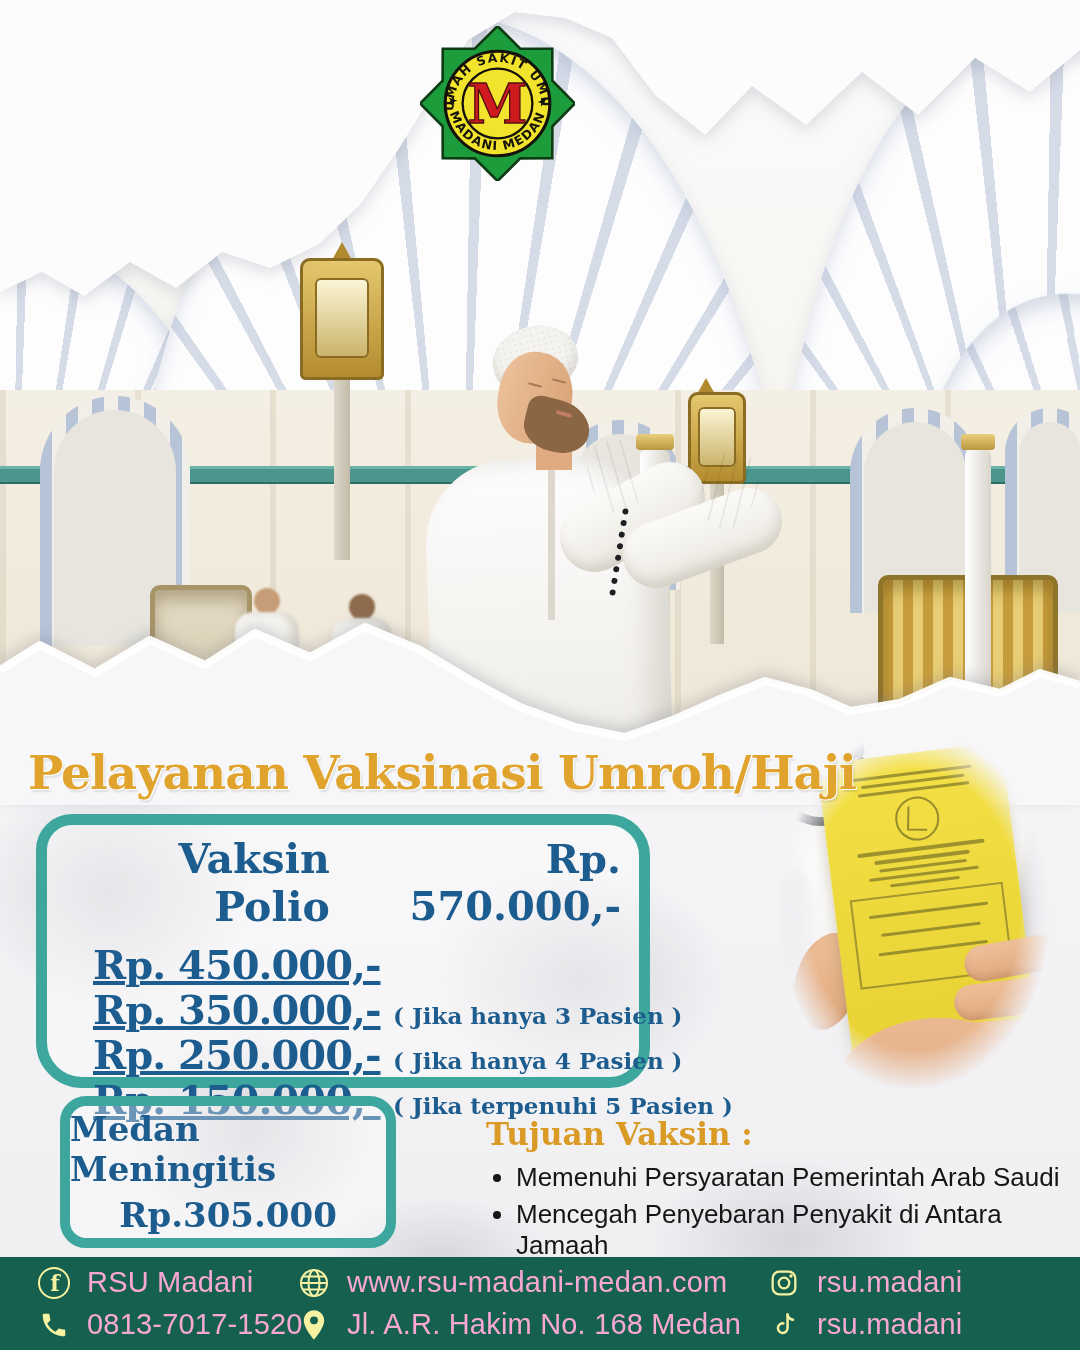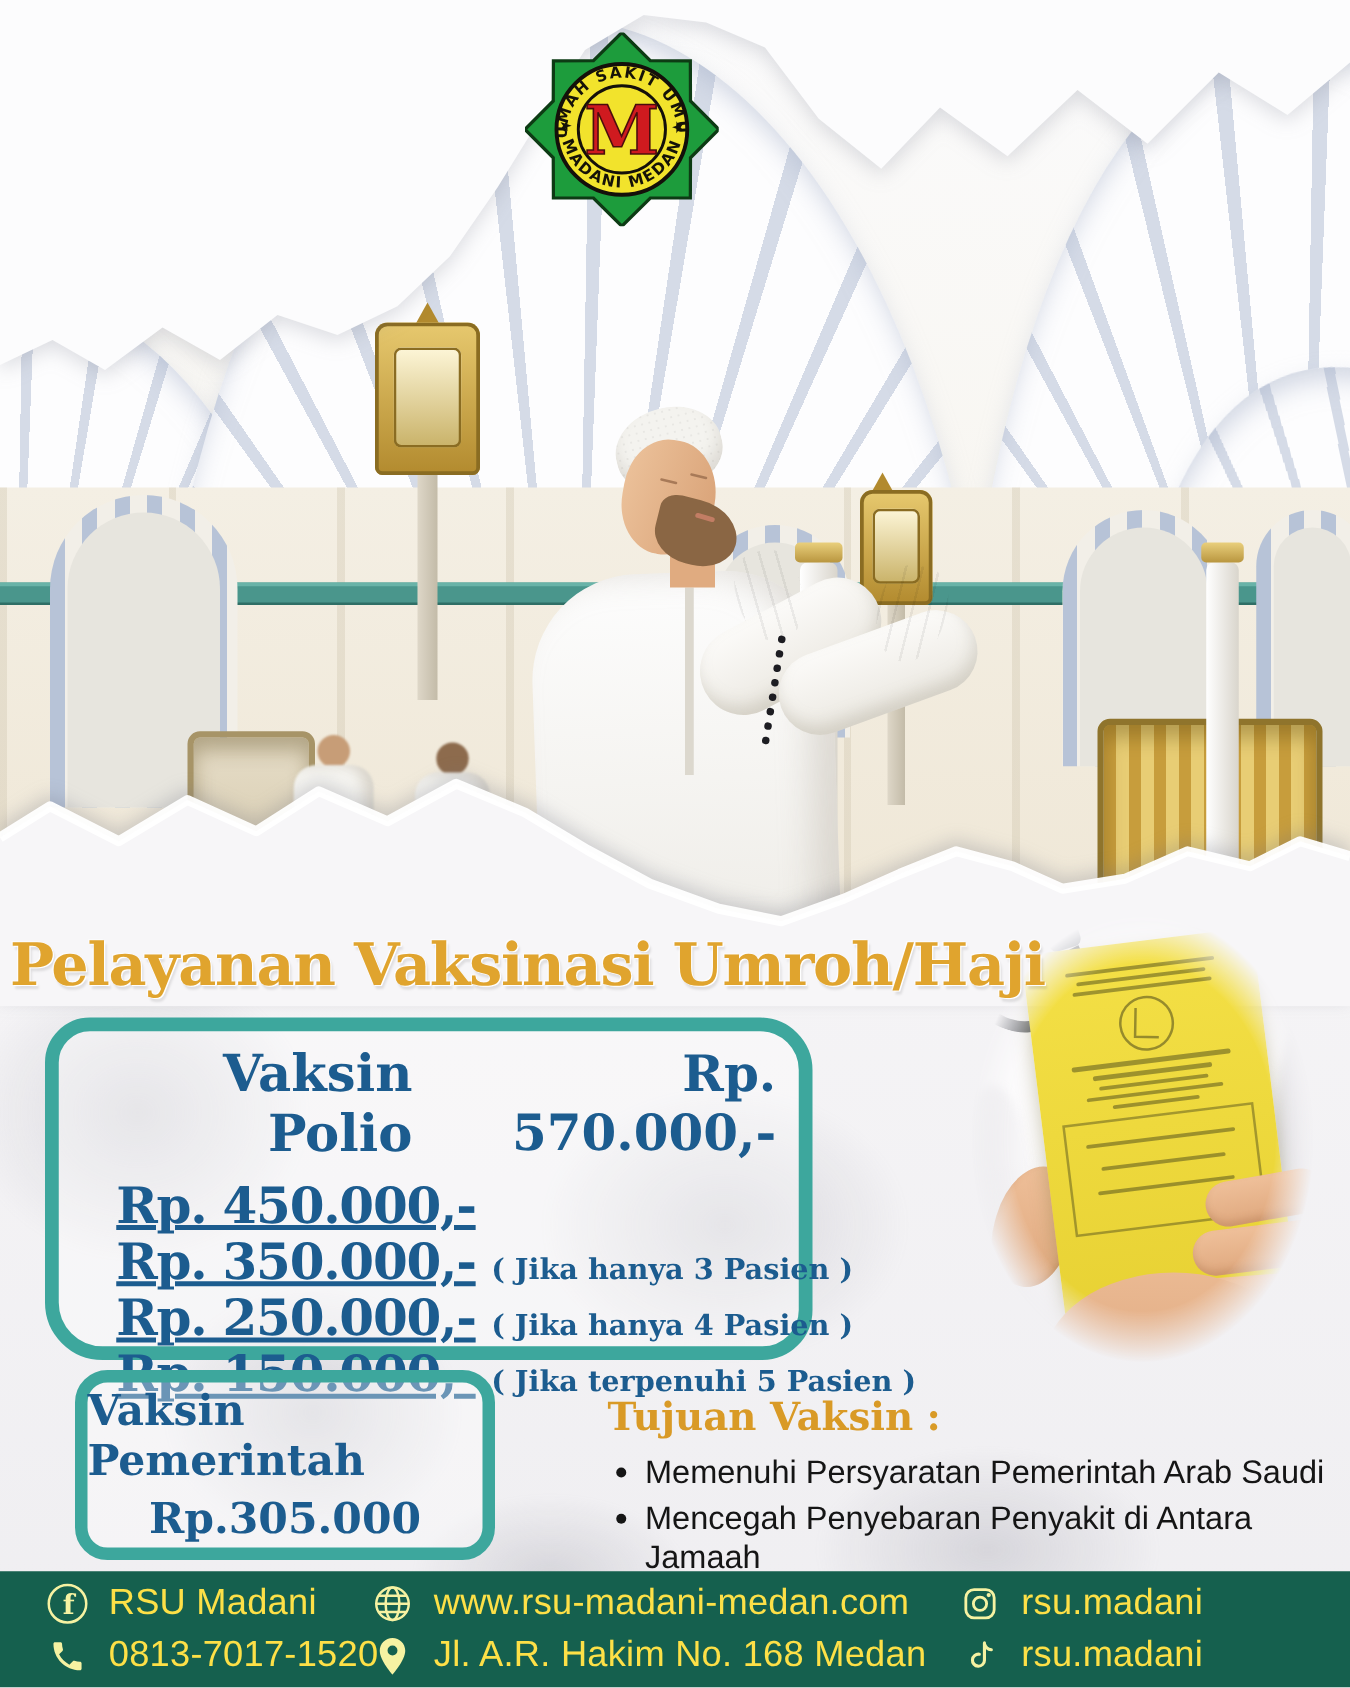--- a/index.html
+++ b/index.html
@@ -89,21 +89,21 @@
   .torn-mid{top:585px;z-index:20;filter:drop-shadow(0 -5px 7px rgba(110,115,130,.28));}
 
   
   .vein{position:absolute;z-index:5;filter:blur(2px);
     background:radial-gradient(ellipse at center,rgba(150,150,162,.28),rgba(150,150,162,0) 65%);}
 
   
   .logo{position:absolute;left:420px;top:26px;width:155px;height:155px;z-index:30;}
 
   
-  .title{position:absolute;left:8px;top:745px;width:900px;z-index:30;margin:0;
+  .title{position:absolute;left:28px;top:745px;width:900px;z-index:30;margin:0;
     font-size:47px;letter-spacing:-1px;color:#e0a42e;
     text-shadow:1px 1px 0 #ffffff,-1px -1px 0 rgba(255,255,255,.7),2px 3px 2px rgba(0,0,0,.10);}
   .box{position:absolute;border:11px solid #3da79d;z-index:30;box-sizing:border-box;background:rgba(255,255,255,.35);}
   .polio-box{left:36px;top:814px;width:614px;height:274px;border-radius:36px 42px 40px 46px;
     padding:10px 18px 0 46px;}
   .polio-head{display:flex;align-items:baseline;gap:38px;text-align:right;}
   .polio-name{font-size:41px;color:#1c5c8f;}
   .polio-price{font-size:40px;color:#1c5c8f;}
   .tiers{margin-top:10px;}
   .tier{display:flex;align-items:baseline;height:45px;}
@@ -149,21 +149,21 @@
   .f4{left:214px;top:372px;width:110px;height:34px;transform:rotate(-2deg);}
   .palm{position:absolute;left:96px;top:330px;width:210px;height:150px;border-radius:50%;
     background:linear-gradient(180deg,#eab992,#d9a078);}
 
   
   .footer{position:absolute;left:0;bottom:0;width:1080px;height:93px;background:#15604e;z-index:50;}
   .fcol{position:absolute;top:50%;transform:translateY(-50%);}
   .fcol1{left:36px;} .fcol2{left:296px;} .fcol3{left:766px;}
   .frow{display:flex;align-items:center;gap:15px;height:42px;}
   .ficon{width:36px;height:36px;display:flex;align-items:center;justify-content:center;flex:0 0 36px;}
-  .ftext{font-size:29px;color:#fde047;letter-spacing:.2px;white-space:nowrap;}
+  .ftext{font-size:29px;color:#f9a8d4;letter-spacing:.2px;white-space:nowrap;}
 </style>
 </head>
 <body>
 
 <div class="poster">
 
   <div class="photo">
     <div class="fan fanC"></div>
     <div class="fan fanB"></div>
     <div class="fan fanD"></div>
@@ -299,21 +299,21 @@
         <span class="tier-cond disp">( Jika hanya 4 Pasien )</span>
       </div>
       <div class="tier">
         <span class="tier-price disp">Rp. 150.000,-</span>
         <span class="tier-cond disp">( Jika terpenuhi 5 Pasien )</span>
       </div>
     </div>
   </div>
 
   <div class="box men-box">
-    <span class="men-name disp">Vaksin Pemerintah</span>
+    <span class="men-name disp">Medan Meningitis</span>
     <span class="men-price disp">Rp.305.000</span>
   </div>
 
   <div class="tujuan">
     <h2 class="tujuan-h disp">Tujuan Vaksin :</h2>
     <ul>
       <li>Memenuhi Persyaratan Pemerintah Arab Saudi</li>
       <li>Mencegah Penyebaran Penyakit di Antara Jamaah</li>
       <li>Melindungi Jamaah dari Infeksi</li>
     </ul>

